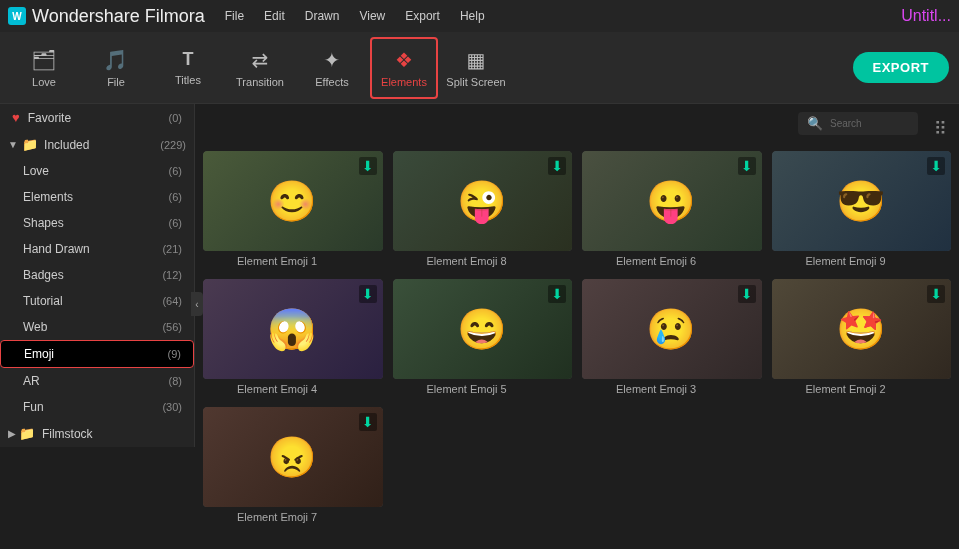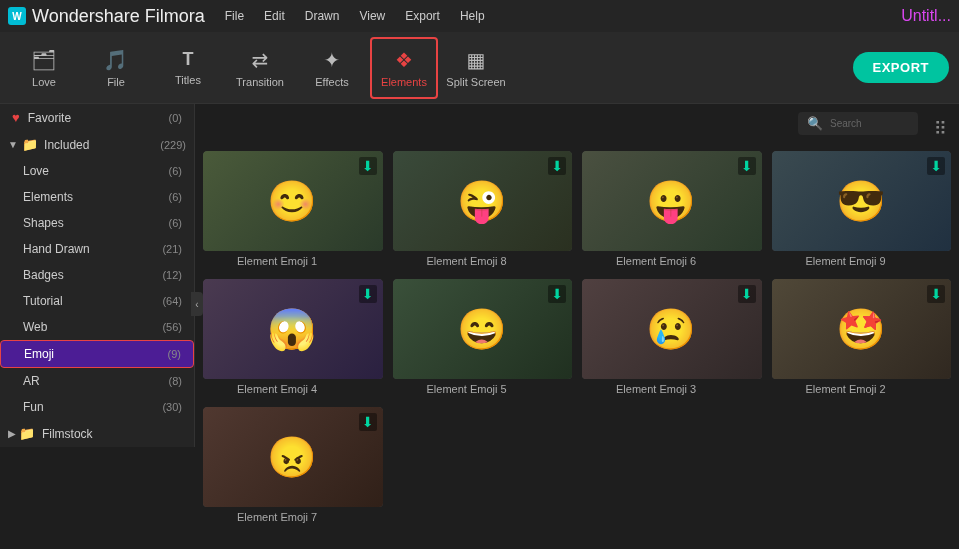--- a/index.html
+++ b/index.html
@@ -22,21 +22,21 @@
     .export-btn { margin-left: auto; background: #00c4a0; color: #fff; border: none; border-radius: 20px; padding: 8px 20px; font-size: 13px; font-weight: 600; cursor: pointer; letter-spacing: 0.5px; }
 
     
     .main { display: flex; height: calc(549px - 32px - 72px); }
 
     
     .sidebar { width: 195px; background: #252525; border-right: 1px solid #333; overflow-y: auto; position: relative; flex-shrink: 0; }
     .sidebar::-webkit-scrollbar { width: 4px; }
     .sidebar::-webkit-scrollbar-thumb { background: #444; border-radius: 2px; }
     .sidebar-item { display: flex; align-items: center; padding: 6px 12px; cursor: pointer; }
-    .sidebar-item.selected { background: #4c1d95; border-radius: 4px; border: 1.5px solid #e84343; }
+    .sidebar-item.selected { background: #000000; border-radius: 4px; border: 1.5px solid #e84343; }
     .sidebar-item-label { flex: 1; color: #ccc; font-size: 12px; }
     .sidebar-item-count { color: #888; font-size: 11px; }
     .sidebar-section-header { display: flex; align-items: center; padding: 6px 8px; cursor: pointer; }
     .sidebar-section-header .chevron { margin-right: 4px; font-size: 10px; color: #aaa; }
     .sidebar-section-header .folder-icon { margin-right: 6px; font-size: 13px; color: #aaa; }
     .sidebar-favorite { display: flex; align-items: center; padding: 6px 12px; cursor: pointer; }
     .heart-icon { color: #e84343; margin-right: 8px; font-size: 13px; }
     .collapse-arrow { position: absolute; right: -10px; top: 50%; transform: translateY(-50%); width: 12px; height: 24px; background: #333; border-radius: 0 4px 4px 0; display: flex; align-items: center; justify-content: center; cursor: pointer; z-index: 10; font-size: 10px; color: #aaa; }
 
     

